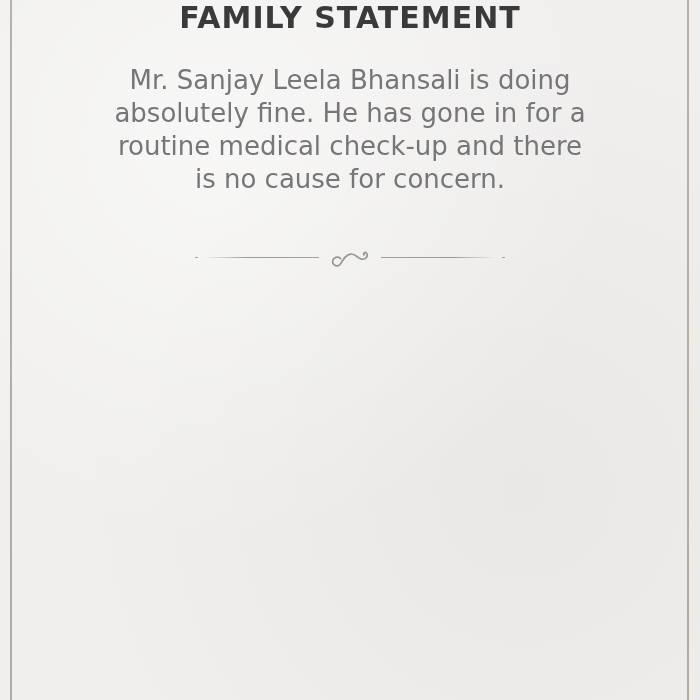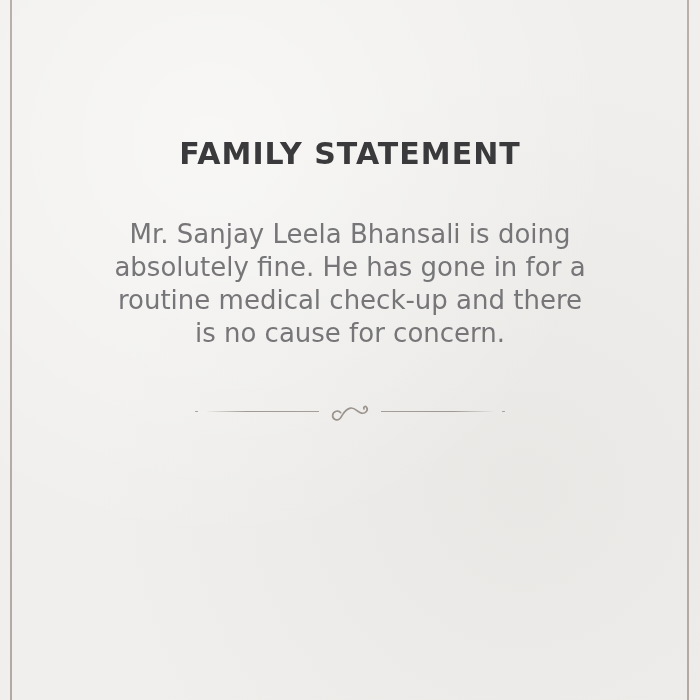--- a/index.html
+++ b/index.html
@@ -31,33 +31,32 @@
   }
   .frame-line.left  { left: 10px; }
   .frame-line.right { left: 687px; }
 
   .content {
     position: absolute;
     left: 50%;
     top: 0;
     transform: translateX(-50%);
     width: 600px;
-    padding-top: 136px;
     text-align: center;
   }
   .title {
     margin: 0;
     font-size: 30px;
     line-height: 36px;
     font-weight: 700;
     letter-spacing: 1px;
     color: #3a3a3c;
   }
   .para {
-    margin: 46px auto 0;
+    margin: 28px auto 0;
     max-width: 560px;
     font-size: 26px;
     line-height: 33px;
     font-weight: 400;
     color: #767678;
     white-space: pre-line;
   }
   .para + .para { margin-top: 37px; }
 
   .divider {

